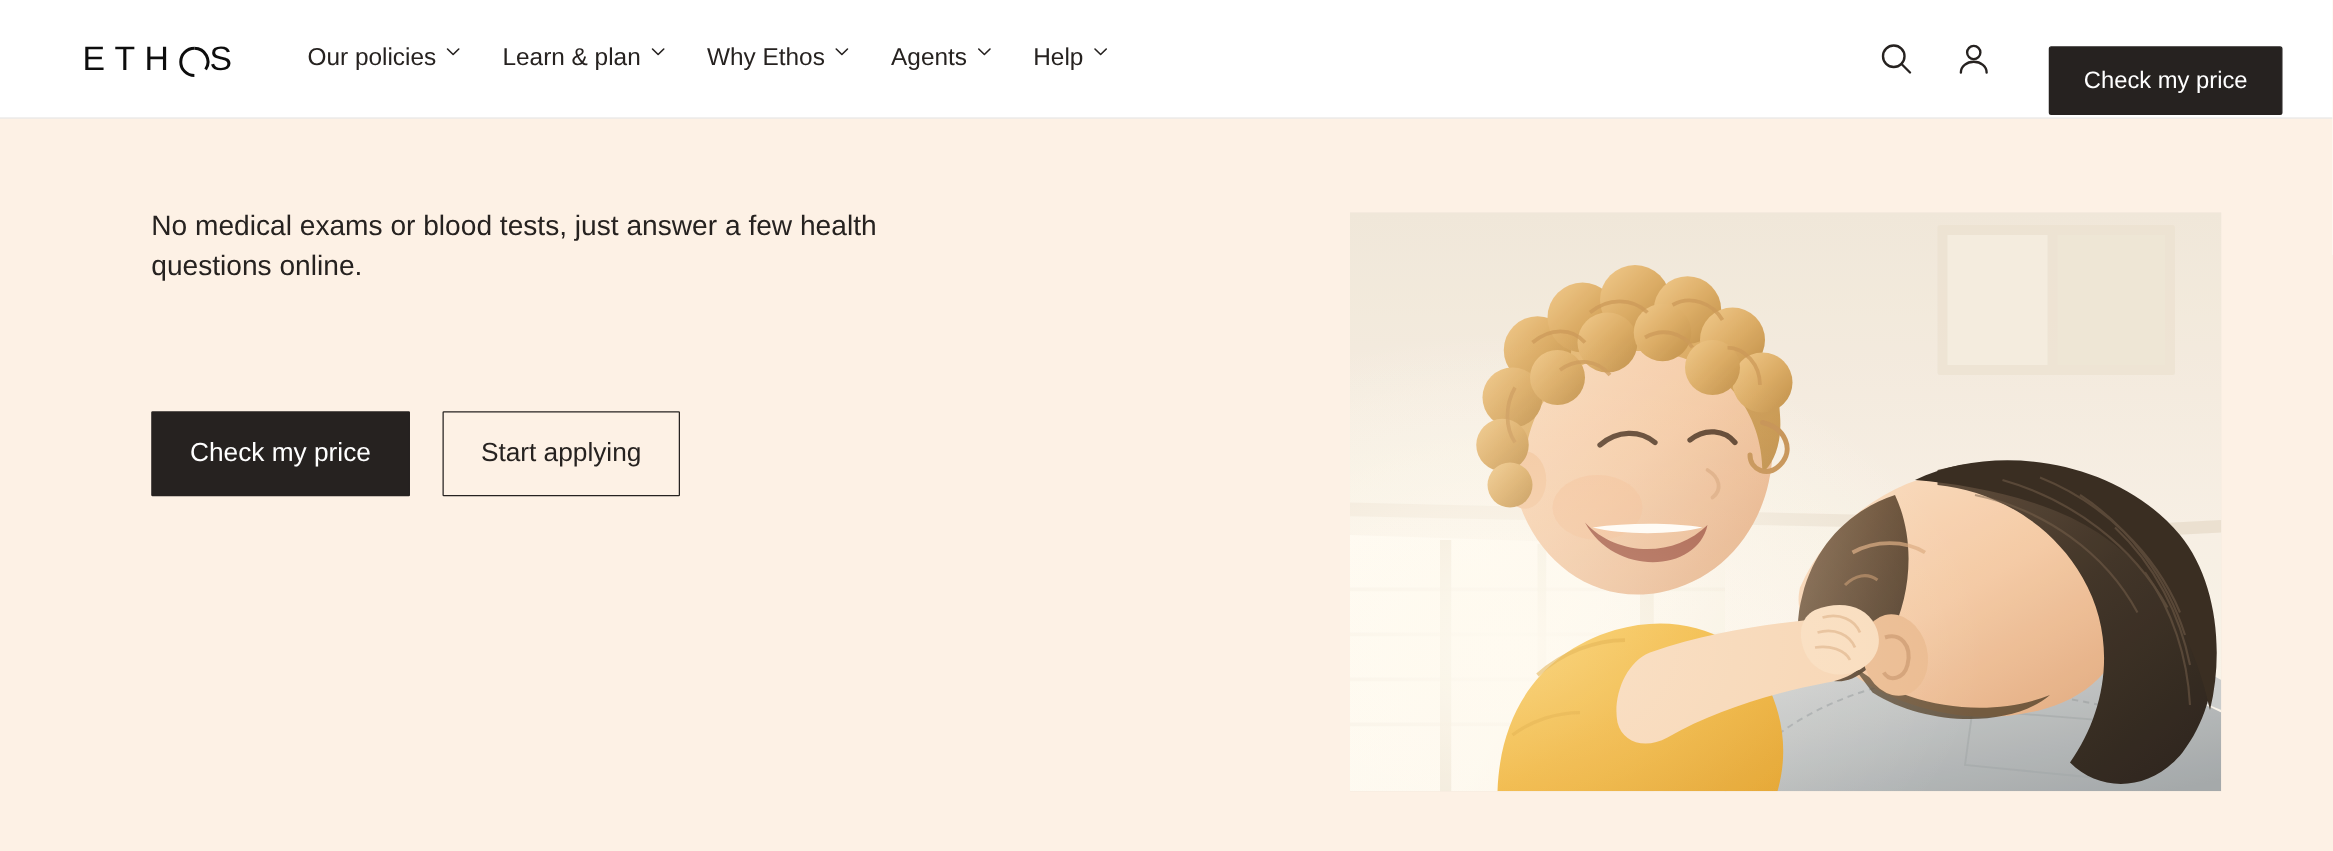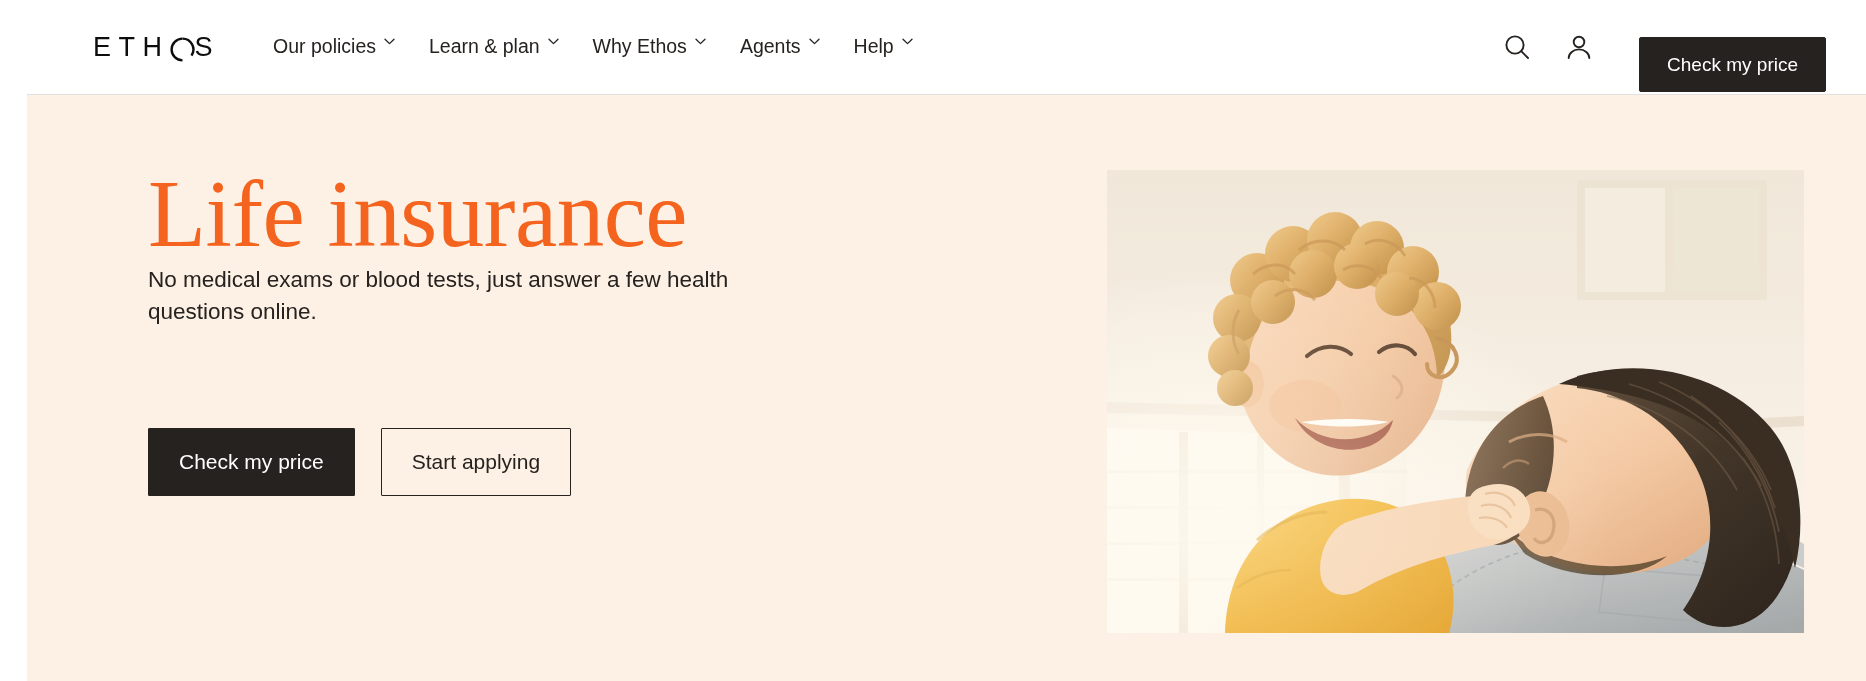--- a/index.html
+++ b/index.html
@@ -16,21 +16,20 @@
     background: #ffffff;
     color: #262220;
     -webkit-font-smoothing: antialiased;
   }
 
   .page {
     position: relative;
     width: 1866px;
     height: 681px;
     overflow: hidden;
-    padding-left: 27px;
   }
 
   
   .site-header {
     position: relative;
     height: 95px;
     background: #ffffff;
     border-bottom: 1px solid #e3e1df;
     display: flex;
     align-items: center;
@@ -274,21 +273,20 @@
           </svg>
       </div>
       <button class="btn btn-primary">Check my price</button>
     </div>
   </header>
 
   <section class="hero">
 
     <div class="hero-copy">
       <h1 class="hero-title">
-        <span class="line">Life insurance</span>
       </h1>
 
       <p class="hero-sub">No medical exams or blood tests, just answer a few health questions online.</p>
 
       <div class="hero-actions">
         <button class="btn btn-hero-primary">Check my price</button>
         <button class="btn btn-hero-secondary">Start applying</button>
       </div>
     </div>
 

